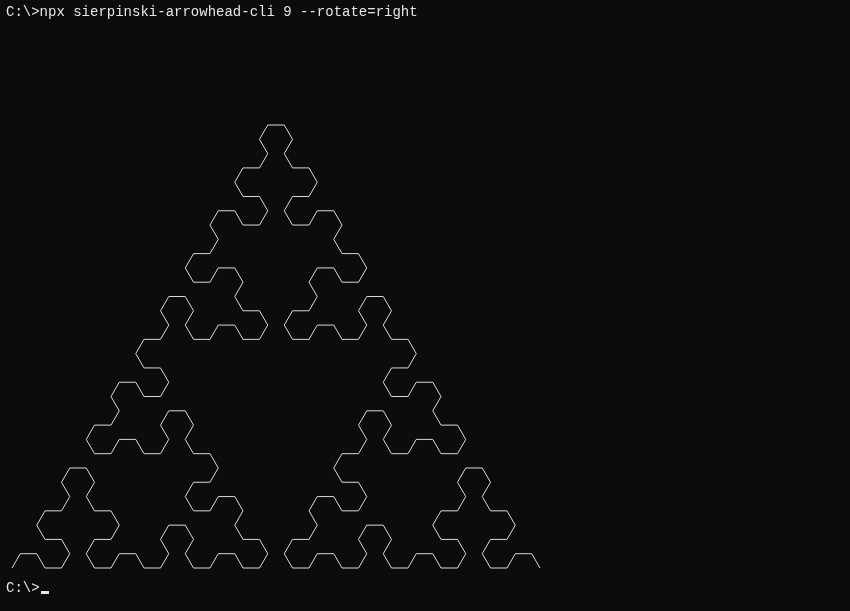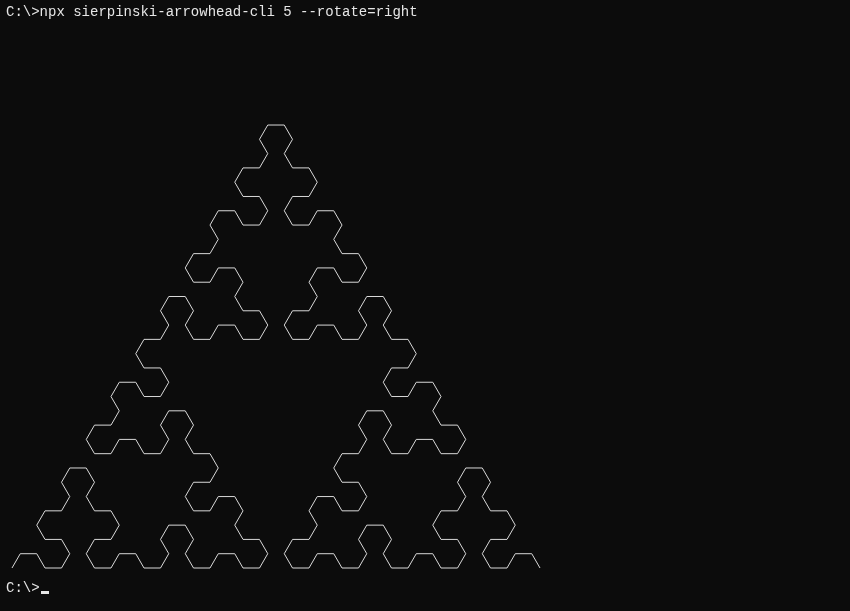--- a/index.html
+++ b/index.html
@@ -18,21 +18,21 @@
     .output svg { display:block; }
     .cursor {
       display:inline-block; width:8px; height:3px;
       background:#e6e6e6; vertical-align:baseline;
       margin-left:1px; position:relative; top:2px;
     }
   </style>
 </head>
 <body>
 
-<div class="line"><span>C:\&gt;</span><span>npx sierpinski-arrowhead-cli 5 --rotate=right</span></div>
+<div class="line"><span>C:\&gt;</span><span>npx sierpinski-arrowhead-cli 9 --rotate=right</span></div>
 
 <div class="output">
   <svg id="fractal" xmlns="http://www.w3.org/2000/svg" width="540" height="552" viewBox="0 0 540 552">
       <path d="M6.00 546.00 L14.25 531.71 L30.75 531.71 L39.00 546.00 L55.50 546.00 L63.75 531.71 L55.50 517.42 L39.00 517.42 L30.75 503.13 L39.00 488.84 L55.50 488.84 L63.75 474.55 L55.50 460.26 L63.75 445.97 L80.25 445.97 L88.50 460.26 L80.25 474.55 L88.50 488.84 L105.00 488.84 L113.25 503.13 L105.00 517.42 L88.50 517.42 L80.25 531.71 L88.50 546.00 L105.00 546.00 L113.25 531.71 L129.75 531.71 L138.00 546.00 L154.50 546.00 L162.75 531.71 L154.50 517.42 L162.75 503.13 L179.25 503.13 L187.50 517.42 L179.25 531.71 L187.50 546.00 L204.00 546.00 L212.25 531.71 L228.75 531.71 L237.00 546.00 L253.50 546.00 L261.75 531.71 L253.50 517.42 L237.00 517.42 L228.75 503.13 L237.00 488.84 L228.75 474.55 L212.25 474.55 L204.00 488.84 L187.50 488.84 L179.25 474.55 L187.50 460.26 L204.00 460.26 L212.25 445.97 L204.00 431.68 L187.50 431.68 L179.25 417.40 L187.50 403.11 L179.25 388.82 L162.75 388.82 L154.50 403.11 L162.75 417.40 L154.50 431.68 L138.00 431.68 L129.75 417.40 L113.25 417.40 L105.00 431.68 L88.50 431.68 L80.25 417.40 L88.50 403.11 L105.00 403.11 L113.25 388.82 L105.00 374.53 L113.25 360.24 L129.75 360.24 L138.00 374.53 L154.50 374.53 L162.75 360.24 L154.50 345.95 L138.00 345.95 L129.75 331.66 L138.00 317.37 L154.50 317.37 L162.75 303.08 L154.50 288.79 L162.75 274.50 L179.25 274.50 L187.50 288.79 L179.25 303.08 L187.50 317.37 L204.00 317.37 L212.25 303.08 L228.75 303.08 L237.00 317.37 L253.50 317.37 L261.75 303.08 L253.50 288.79 L237.00 288.79 L228.75 274.50 L237.00 260.21 L228.75 245.92 L212.25 245.92 L204.00 260.21 L187.50 260.21 L179.25 245.92 L187.50 231.63 L204.00 231.63 L212.25 217.34 L204.00 203.05 L212.25 188.76 L228.75 188.76 L237.00 203.05 L253.50 203.05 L261.75 188.76 L253.50 174.48 L237.00 174.48 L228.75 160.19 L237.00 145.90 L253.50 145.90 L261.75 131.61 L253.50 117.32 L261.75 103.03 L278.25 103.03 L286.50 117.32 L278.25 131.61 L286.50 145.90 L303.00 145.90 L311.25 160.19 L303.00 174.48 L286.50 174.48 L278.25 188.76 L286.50 203.05 L303.00 203.05 L311.25 188.76 L327.75 188.76 L336.00 203.05 L327.75 217.34 L336.00 231.63 L352.50 231.63 L360.75 245.92 L352.50 260.21 L336.00 260.21 L327.75 245.92 L311.25 245.92 L303.00 260.21 L311.25 274.50 L303.00 288.79 L286.50 288.79 L278.25 303.08 L286.50 317.37 L303.00 317.37 L311.25 303.08 L327.75 303.08 L336.00 317.37 L352.50 317.37 L360.75 303.08 L352.50 288.79 L360.75 274.50 L377.25 274.50 L385.50 288.79 L377.25 303.08 L385.50 317.37 L402.00 317.37 L410.25 331.66 L402.00 345.95 L385.50 345.95 L377.25 360.24 L385.50 374.53 L402.00 374.53 L410.25 360.24 L426.75 360.24 L435.00 374.53 L426.75 388.82 L435.00 403.11 L451.50 403.11 L459.75 417.40 L451.50 431.68 L435.00 431.68 L426.75 417.40 L410.25 417.40 L402.00 431.68 L385.50 431.68 L377.25 417.40 L385.50 403.11 L377.25 388.82 L360.75 388.82 L352.50 403.11 L360.75 417.40 L352.50 431.68 L336.00 431.68 L327.75 445.97 L336.00 460.26 L352.50 460.26 L360.75 474.55 L352.50 488.84 L336.00 488.84 L327.75 474.55 L311.25 474.55 L303.00 488.84 L311.25 503.13 L303.00 517.42 L286.50 517.42 L278.25 531.71 L286.50 546.00 L303.00 546.00 L311.25 531.71 L327.75 531.71 L336.00 546.00 L352.50 546.00 L360.75 531.71 L352.50 517.42 L360.75 503.13 L377.25 503.13 L385.50 517.42 L377.25 531.71 L385.50 546.00 L402.00 546.00 L410.25 531.71 L426.75 531.71 L435.00 546.00 L451.50 546.00 L459.75 531.71 L451.50 517.42 L435.00 517.42 L426.75 503.13 L435.00 488.84 L451.50 488.84 L459.75 474.55 L451.50 460.26 L459.75 445.97 L476.25 445.97 L484.50 460.26 L476.25 474.55 L484.50 488.84 L501.00 488.84 L509.25 503.13 L501.00 517.42 L484.50 517.42 L476.25 531.71 L484.50 546.00 L501.00 546.00 L509.25 531.71 L525.75 531.71 L534.00 546.00" fill="none" stroke="#d9d9d9" stroke-width="1"></path>
     </svg>
 </div>
 
 <div class="line"><span>C:\&gt;</span><span class="cursor"></span></div>
 
 </body></html>

